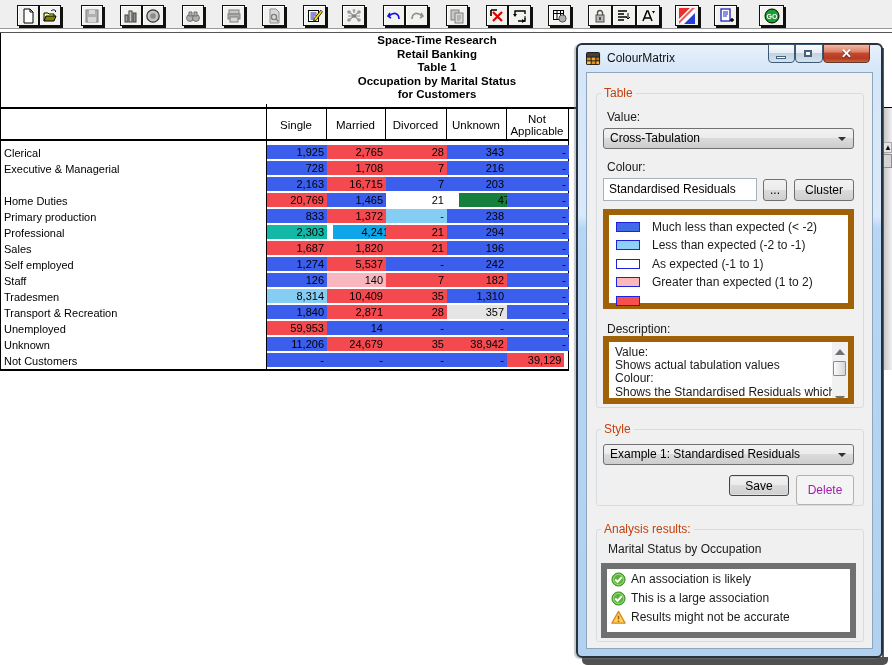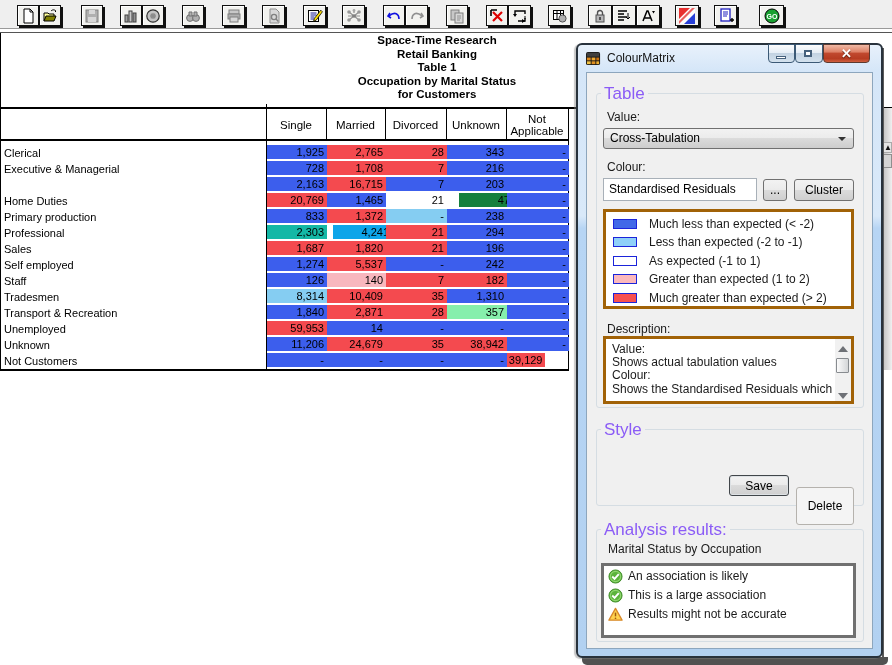--- a/index.html
+++ b/index.html
@@ -7,26 +7,26 @@
 .tbtn {position:absolute;top:5px;height:21px;background:#f2f2ef;border:1px solid #101010;box-shadow:2px 2px 0 #101010,inset 1px 1px 0 #fff;display:flex;align-items:center;justify-content:center}
 .hline {position:absolute;background:#000}
 .vline {position:absolute;background:#000;width:1px}
 .title {position:absolute;left:0;top:34px;width:874px;text-align:center;font-size:11.5px;font-weight:bold;line-height:13.6px;color:#000}
 .hdr {position:absolute;top:110px;height:30px;font-size:11.5px;color:#000;display:flex;align-items:center;justify-content:center;text-align:center;line-height:12.5px}
 .rl {position:absolute;left:4px;height:16px;font-size:11px;line-height:16px;color:#000;white-space:nowrap}
 .dc {position:absolute;height:14px;font-size:11px;line-height:14px;text-align:right;padding-right:2.5px;color:#000}
 .dlg {position:absolute;left:576px;top:43px;width:307px;height:615px;border-radius:6px;border:2px solid #28323c;background:linear-gradient(180deg,#e8f1fb 0px,#d5e6f8 26px,#d9e9f9 28%,#b7d5f4 30%,#b2d1f1 100%);box-shadow:-2px 1px 1px rgba(130,130,130,0.45)}
 .client {position:absolute;left:8px;top:27px;width:287px;height:577px;background:#f0f0f0;border:1px solid #8da6bd}
 .grp {position:absolute;border:1px solid #d5dde3;border-radius:3px}
-.grplab {position:absolute;background:#f0f0f0;font-size:17px;color:#8b5cf6;padding:0 3px;line-height:13px}
+.grplab {position:absolute;background:#f0f0f0;font-size:12px;color:#c2410c;padding:0 3px;line-height:13px}
 .lab12 {position:absolute;font-size:12px;color:#1a1a1a;white-space:nowrap}
 .combo {position:absolute;border:1px solid #707070;border-radius:3px;background:linear-gradient(180deg,#f2f2f2,#ebebeb 49%,#dbdbdb 50%,#cdcdcd);font-size:12px;color:#000;line-height:19px;padding-left:6px}
 .carr {position:absolute;right:7px;top:8px;width:0;height:0;border-left:4px solid transparent;border-right:4px solid transparent;border-top:4px solid #333}
 .btn {position:absolute;border:1px solid #707070;border-radius:3px;background:linear-gradient(180deg,#f2f2f2,#ebebeb 49%,#dbdbdb 50%,#cfcfcf);font-size:12px;color:#000;display:flex;align-items:center;justify-content:center}
-.wbox {position:absolute;background:#fff;border:3px solid #a16207}
+.wbox {position:absolute;background:#fff;border:6px solid #a16207}
 .sw {position:absolute;left:7px;width:24px;height:10px;border:1.5px solid #1b24da !important}
 .ltx {position:absolute;left:43px;font-size:12px;color:#1a1a1a;white-space:nowrap}
 </style></head><body>
 <div id="screen">
 <div class="tbar"></div>
 <div class="tbtn" style="left:17px;width:22px">
       <svg width="16" height="16" viewBox="0 0 16 16">
         <path d="M4 1h6l3 3v11H4z" fill="#fff" stroke="#000"></path>
         <path d="M10 1v3h3" fill="none" stroke="#000"></path>
       </svg>
@@ -248,40 +248,40 @@
 <div class="rl" style="top:289px">Tradesmen</div>
 <div class="dc" style="left:267px;top:289px;width:59.5px;background:#85cdf2">8,314</div>
 <div class="dc" style="left:327px;top:289px;width:58.5px;background:#f44a4f">10,409</div>
 <div class="dc" style="left:386px;top:289px;width:60.5px;background:#f44a4f">35</div>
 <div class="dc" style="left:447px;top:289px;width:59.5px;background:#3c5eed">1,310</div>
 <div class="dc" style="left:507px;top:289px;width:61.5px;background:#3c5eed">-</div>
 <div class="rl" style="top:305px">Transport &amp; Recreation</div>
 <div class="dc" style="left:267px;top:305px;width:59.5px;background:#3c5eed">1,840</div>
 <div class="dc" style="left:327px;top:305px;width:58.5px;background:#f44a4f">2,871</div>
 <div class="dc" style="left:386px;top:305px;width:60.5px;background:#f44a4f">28</div>
-<div class="dc" style="left:447px;top:305px;width:59.5px;background:#86efac">357</div>
+<div class="dc" style="left:447px;top:305px;width:59.5px;background:#e5e5e5">357</div>
 <div class="dc" style="left:507px;top:305px;width:61.5px;background:#3c5eed">-</div>
 <div class="rl" style="top:321px">Unemployed</div>
 <div class="dc" style="left:267px;top:321px;width:59.5px;background:#f44a4f">59,953</div>
 <div class="dc" style="left:327px;top:321px;width:58.5px;background:#3c5eed">14</div>
 <div class="dc" style="left:386px;top:321px;width:60.5px;background:#3c5eed">-</div>
 <div class="dc" style="left:447px;top:321px;width:59.5px;background:#3c5eed">-</div>
 <div class="dc" style="left:507px;top:321px;width:61.5px;background:#3c5eed">-</div>
 <div class="rl" style="top:337px">Unknown</div>
 <div class="dc" style="left:267px;top:337px;width:59.5px;background:#3c5eed">11,206</div>
 <div class="dc" style="left:327px;top:337px;width:58.5px;background:#f44a4f">24,679</div>
 <div class="dc" style="left:386px;top:337px;width:60.5px;background:#f44a4f">35</div>
 <div class="dc" style="left:447px;top:337px;width:59.5px;background:#f44a4f">38,942</div>
 <div class="dc" style="left:507px;top:337px;width:61.5px;background:#3c5eed">-</div>
 <div class="rl" style="top:353px">Not Customers</div>
 <div class="dc" style="left:267px;top:353px;width:59.5px;background:#3c5eed">-</div>
 <div class="dc" style="left:327px;top:353px;width:58.5px;background:#3c5eed">-</div>
 <div class="dc" style="left:386px;top:353px;width:60.5px;background:#3c5eed">-</div>
 <div class="dc" style="left:447px;top:353px;width:59.5px;background:#3c5eed">-</div>
-<div class="dc" style="left:507px;top:353px;width:38px;background:#f44a4f">39,129</div>
+<div class="dc" style="left:507px;top:353px;width:57px;background:#f44a4f">39,129</div>
 <div class="hline" style="left:0;top:369px;width:569px;height:2px"></div>
 
 <div style="position:absolute;left:883px;top:108px;width:9px;height:262px;background:linear-gradient(90deg,#c2c2c2,#f0f0f0)"></div>
 <div style="position:absolute;left:883px;top:142px;width:9px;height:11px;background:#e4e4e4;border:1px solid #aaa;font-size:8px;line-height:10px;text-align:center;color:#111;overflow:hidden">▲</div>
 <div style="position:absolute;left:883px;top:154px;width:9px;height:14px;background:#d4d4d4;border:1px solid #8f8f8f"></div>
 
 <div style="position:absolute;left:882px;top:48px;width:2px;height:610px;background:#5a5a5a"></div>
 <div style="position:absolute;left:582px;top:657px;width:306px;height:8px;background:#515151;border-radius:0 0 5px 5px"></div>
 
 <div class="dlg">
@@ -320,36 +320,36 @@
     <div class="wbox" style="left:16px;top:136px;width:251px;height:100px">
       <div class="sw" style="top:7px;background:#4169e8"></div>
           <div class="ltx" style="top:5px">Much less than expected (&lt; -2)</div>
       <div class="sw" style="top:25px;background:#8fd0f8"></div>
           <div class="ltx" style="top:23px">Less than expected (-2 to -1)</div>
       <div class="sw" style="top:44px;background:#fff"></div>
           <div class="ltx" style="top:42px">As expected (-1 to 1)</div>
       <div class="sw" style="top:62px;background:#fbb8bc"></div>
           <div class="ltx" style="top:60px">Greater than expected (1 to 2)</div>
       <div class="sw" style="top:81px;background:#f8504f"></div>
-          <div class="ltx" style="top:79px">Much greater than expected (&gt; 2)</div>
     </div>
     <div class="lab12" style="left:20px;top:249px">Description:</div>
     <div class="wbox" style="left:16px;top:263px;width:251px;height:68px;overflow:hidden">
       <div style="position:absolute;left:6px;top:4px;font-size:12px;line-height:13.2px;color:#1a1a1a;white-space:nowrap">Value:<br>Shows actual tabulation values<br>Colour:<br>Shows the Standardised Residuals which</div>
       <div style="position:absolute;right:0;top:0;width:16px;height:66px;background:#f1f1f1">
         <div style="position:absolute;top:7px;left:3px;width:0;height:0;border-left:5px solid transparent;border-right:5px solid transparent;border-bottom:6px solid #6e7176"></div>
         <div style="position:absolute;top:19px;left:1px;width:13px;height:15px;background:linear-gradient(90deg,#fbfbfb,#d4d6d8);border:1px solid #888c90;border-radius:1px"></div>
         <div style="position:absolute;bottom:6px;left:3px;width:0;height:0;border-left:5px solid transparent;border-right:5px solid transparent;border-top:6px solid #6e7176"></div>
       </div>
     </div>
 
     <div class="grp" style="left:9px;top:356px;width:268px;height:77px"></div>
     <div class="grplab" style="left:14px;top:350px">Style</div>
+    <div class="combo" style="left:16px;top:371px;width:251px;height:21px">Example 1: Standardised Residuals<div class="carr"></div></div>
     <div class="btn" style="left:142px;top:402px;width:60px;height:21px;border-color:#41464a;box-shadow:inset 0 0 0 1px #dde1e4">Save</div>
-    <div class="btn" style="left:209px;top:414px;width:58px;height:38px;background:#f4f4f4;border-color:#b5b2ad;color:#000000">Delete</div>
+    <div class="btn" style="left:209px;top:402px;width:58px;height:30px;background:#f4f4f4;border-color:#b5b2ad;color:#a21caf">Delete</div>
 
     <div class="grp" style="left:9px;top:456px;width:268px;height:113px"></div>
     <div class="grplab" style="left:14px;top:450px">Analysis results:</div>
     <div class="lab12" style="left:21px;top:469px">Marital Status by Occupation</div>
     <div class="wbox" style="left:14px;top:490px;width:255px;height:75px;border-color:#707070">
       <svg style="position:absolute;left:4px;top:3px" width="15" height="15" viewBox="0 0 16 16">
             <circle cx="8" cy="8" r="7" fill="#5cb33c" stroke="#3f8a28"></circle>
             <circle cx="8" cy="8" r="5.5" fill="none" stroke="#8ed66e" stroke-width="1.2"></circle>
             <path d="M4.5 8l2.5 2.5L11.5 5.5" fill="none" stroke="#fff" stroke-width="2"></path>
           </svg>

